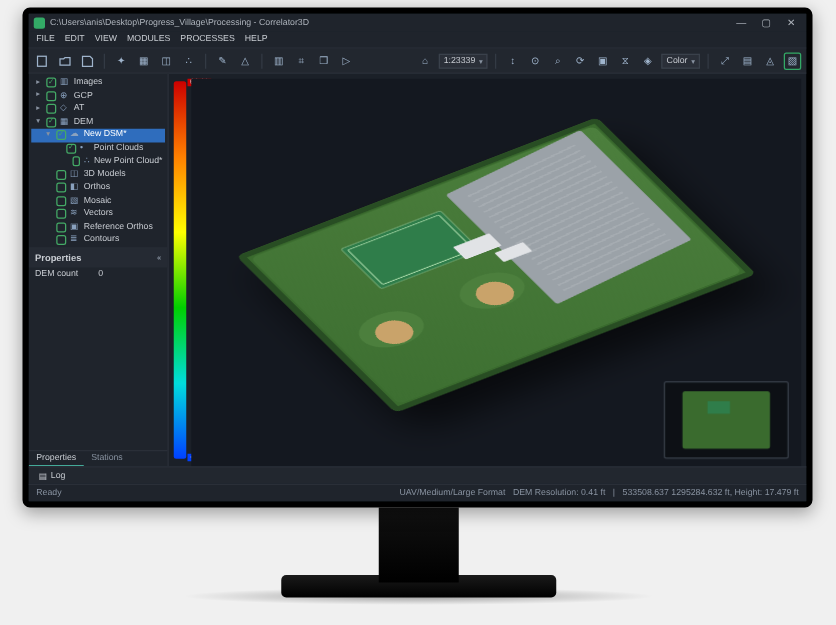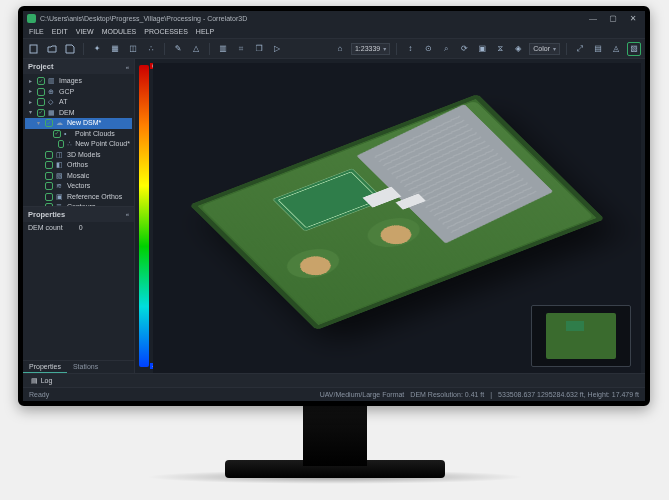--- a/index.html
+++ b/index.html
@@ -169,24 +169,20 @@
     <div class="tb-sep"></div>
     <div class="tb-ico">⤢</div>
     <div class="tb-ico">▤</div>
     <div class="tb-ico">◬</div>
     <div class="tb-ico" style="border:1px solid #3a6;">▧</div>
   </div>
 
   <div class="main">
 
     <div class="left-panel">
-      <div class="panel-title">
-        <span>Project</span>
-        <span class="chev">«</span>
-      </div>
       <div class="tree" id="tree">
             <div class="row" style="padding-left: 2px;">
               <span class="tog">▸</span>
               <span class="cb">✓</span>
               <span class="ico-s">▥</span>
               <span class="lbl">Images</span>
             </div>
             <div class="row" style="padding-left: 2px;">
               <span class="tog">▸</span>
               <span class="cb"></span>

